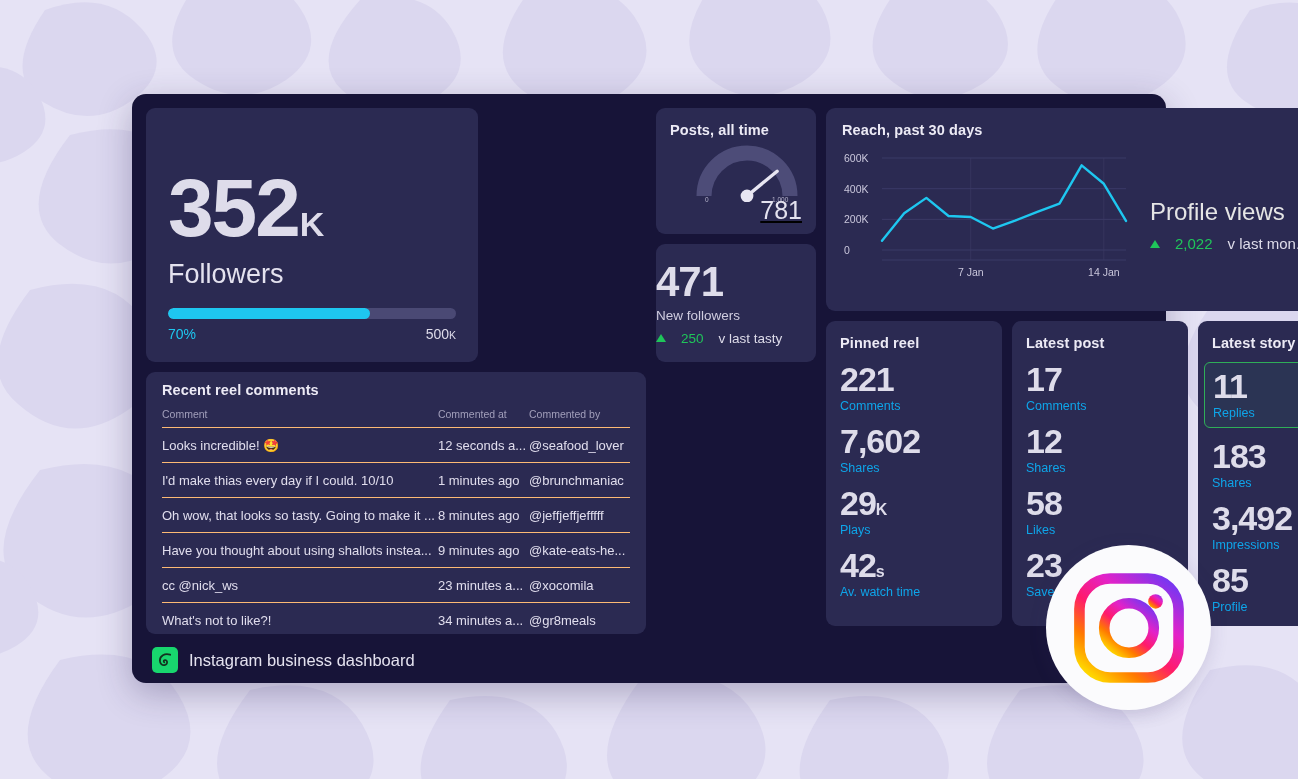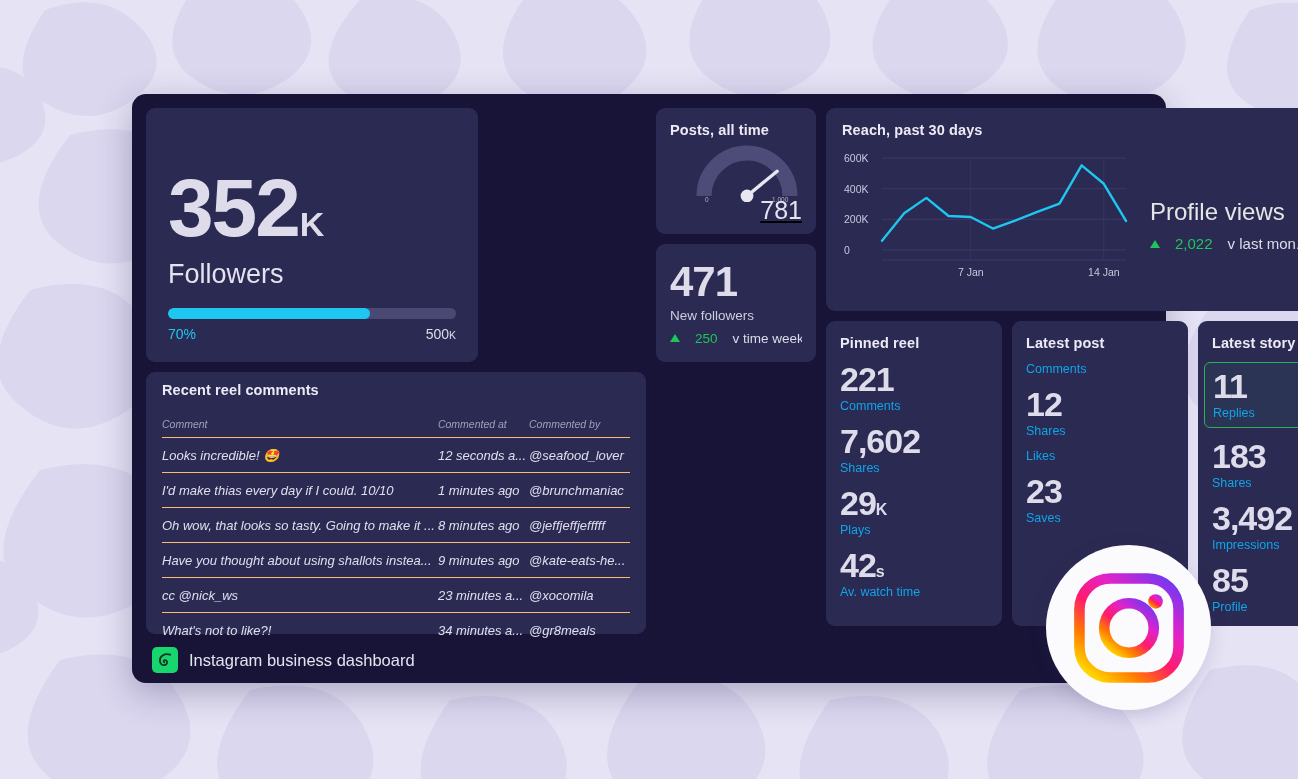--- a/index.html
+++ b/index.html
@@ -53,40 +53,40 @@
   .pct { color:#1ec7f0; }
   .maxv { color:#dedcea; }
   .maxv .suf { font-size:10.5px; }
 
   
   .posts-card { width:160px; height:126px; padding:14px 14px 8px 14px; }
   .gauge-wrap { display:flex; flex-direction:column; align-items:flex-end; margin-top:2px;text-decoration:underline; }
   .gauge-value { font-size:25px; color:#e4e2ef; margin-top:-6px; }
 
   
-  .newf-card { width:160px; height:118px; padding:14px; display:flex; flex-direction:column; justify-content:center; }
+  .newf-card { width:160px; height:118px; display:flex; flex-direction:column; justify-content:center; }
   .newf-number { font-size:42px; font-weight:bold; color:#dedcea; letter-spacing:-1px; line-height:1; }
   .newf-label { font-size:13.5px; color:#cfccdf; margin-top:5px; }
   .delta-row { display:flex; align-items:center; gap:15px; margin-top:8px; font-size:13.5px; color:#dedcea; white-space:nowrap; overflow:hidden; }
   .tri { width:0;height:0;border-left:5px solid transparent;border-right:5px solid transparent;border-bottom:8px solid #1fc55a; }
   .delta-val { color:#1fc55a; }
 
   
   .reach-card { width:500px; height:203px; padding:14px 16px; }
   .reach-body { display:flex; margin-top:14px; }
   .chart-box { width:290px; }
   .reach-right { margin-left:18px; padding-top:40px; }
   .reach-big { font-size:44px; font-weight:bold; color:#dedcea; letter-spacing:-1.5px; line-height:1; }
   .reach-big .suf { font-size:22px; letter-spacing:0; }
   .reach-sub { font-size:24px; color:#e5e5e5; margin-top:6px; }
   .reach-delta { font-size:15px; margin-top:9px; }
 
   
   .comments-card { width:500px; height:262px; padding:10px 16px; }
-  table { width:100%; border-collapse:collapse; margin-top:20px;font-style:italic; }
+  table { width:100%; border-collapse:collapse; margin-top:10px; }
   th { font-size:10.5px; font-weight:normal; color:#a29fbb; text-align:left; padding-bottom:7px; }
   td {
     font-size:13px; color:#e0dded; padding:9.5px 0;
     border-top:1px solid #fdba74;
     white-space:nowrap; overflow:hidden; text-overflow:ellipsis;
   }
   .c-comment { width:285px; max-width:285px; }
   .c-at { width:100px; }
   .c-by { width:115px; max-width:115px; }
 
@@ -247,21 +247,21 @@
           <div class="gauge-value">781</div>
         </div>
       </div>
 
       <div class="card newf-card">
         <div class="newf-number">471</div>
         <div class="newf-label">New followers</div>
         <div class="delta-row">
           <span class="tri"></span>
           <span class="delta-val">250</span>
-          <span>v time week</span>
+          <span>v last tasty</span>
         </div>
       </div>
 
     </div>
 
     <div class="col">
 
       <div class="card reach-card">
         <div class="card-title">Reach, past 30 days</div>
         <div class="reach-body">
@@ -310,27 +310,29 @@
               <div class="metric-lbl">Plays</div>
             </div>
             <div class="metric">
               <div class="metric-val">42<span class="suf">s</span></div>
               <div class="metric-lbl">Av. watch time</div>
             </div>
           </div>
           <div class="card metric-card">
             <div class="card-title">Latest post</div>
             <div class="metric">
+              <div class="metric-val">17</div>
               <div class="metric-lbl">Comments</div>
             </div>
             <div class="metric">
               <div class="metric-val">12</div>
               <div class="metric-lbl">Shares</div>
             </div>
             <div class="metric">
+              <div class="metric-val">58</div>
               <div class="metric-lbl">Likes</div>
             </div>
             <div class="metric">
               <div class="metric-val">23</div>
               <div class="metric-lbl">Saves</div>
             </div>
           </div>
           <div class="card metric-card wide">
             <div class="card-title">Latest story</div>
             <div class="metric highlight">

